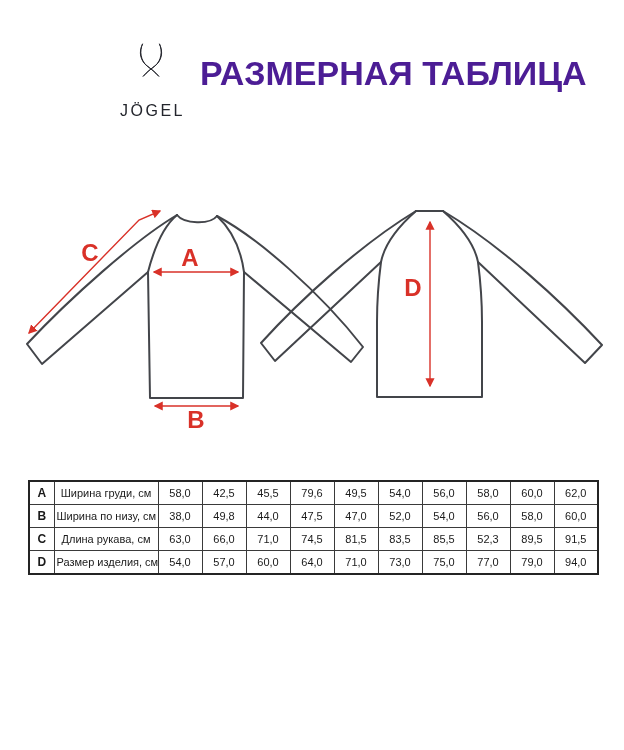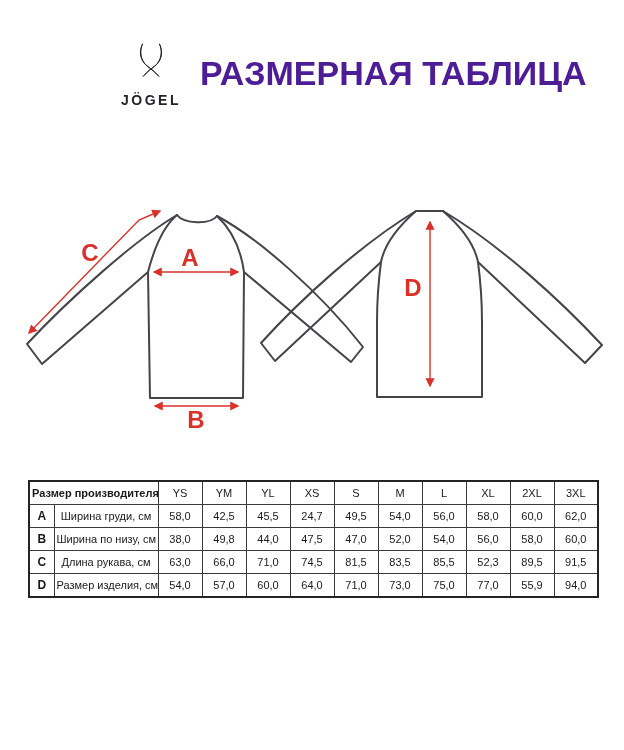--- a/index.html
+++ b/index.html
@@ -4,21 +4,21 @@
 <style>
   html,body{margin:0;padding:0;}
   body{
     width:624px;height:750px;position:relative;background:#ffffff;
     font-family:"Liberation Sans", sans-serif;overflow:hidden;
   }
   
   .brand{position:absolute;left:120px;top:42px;width:62px;text-align:center;}
   .brand svg{display:block;margin:0 auto;}
   .wordmark{
-    margin-top:10px;font-size:14px;font-weight:bold;letter-spacing:2.5px;
+    margin-top:20px;font-size:16px;font-weight:normal;letter-spacing:2.5px;
     color:#23252c;white-space:nowrap;
   }
   h1.title{
     position:absolute;left:196px;top:52px;margin:4px;
     font-size:34px;font-weight:bold;line-height:1;color:#4c1d95;
     letter-spacing:0px;white-space:nowrap;
   }
   
   .diagram{position:absolute;left:0;top:170px;width:624px;height:300px;}
   .diagram text{
@@ -103,39 +103,26 @@
       <col style="width:44px">
       <col style="width:44px">
     <col style="width:44px">
       <col style="width:44px">
       <col style="width:44px">
       <col style="width:44px">
       <col style="width:44px">
   </colgroup>
   <tbody id="size-table-body">
       <tr>
-        <th colspan="2">Размер производителя</th>
-        <th class="sizecode">YS</th>
-        <th class="sizecode">YM</th>
-        <th class="sizecode">YL</th>
-        <th class="sizecode">XS</th>
-        <th class="sizecode">S</th>
-        <th class="sizecode">M</th>
-        <th class="sizecode">L</th>
-        <th class="sizecode">XL</th>
-        <th class="sizecode">2XL</th>
-        <th class="sizecode">3XL</th>
-      </tr>
-      <tr>
         <th class="letter">A</th>
         <td>Ширина груди, см</td>
         <td>58,0</td>
         <td>42,5</td>
         <td>45,5</td>
-        <td>24,7</td>
+        <td>79,6</td>
         <td>49,5</td>
         <td>54,0</td>
         <td>56,0</td>
         <td>58,0</td>
         <td>60,0</td>
         <td>62,0</td>
       </tr>
       <tr>
         <th class="letter">B</th>
         <td>Ширина по низу, см</td>
@@ -168,17 +155,17 @@
         <th class="letter">D</th>
         <td>Размер изделия, см</td>
         <td>54,0</td>
         <td>57,0</td>
         <td>60,0</td>
         <td>64,0</td>
         <td>71,0</td>
         <td>73,0</td>
         <td>75,0</td>
         <td>77,0</td>
-        <td>55,9</td>
+        <td>79,0</td>
         <td>94,0</td>
       </tr>
     </tbody>
 </table>
 
 </body></html>

